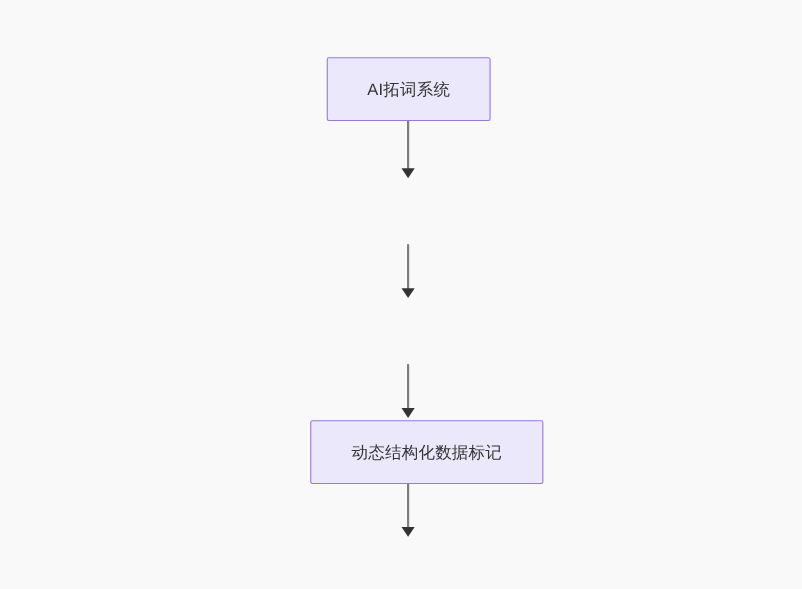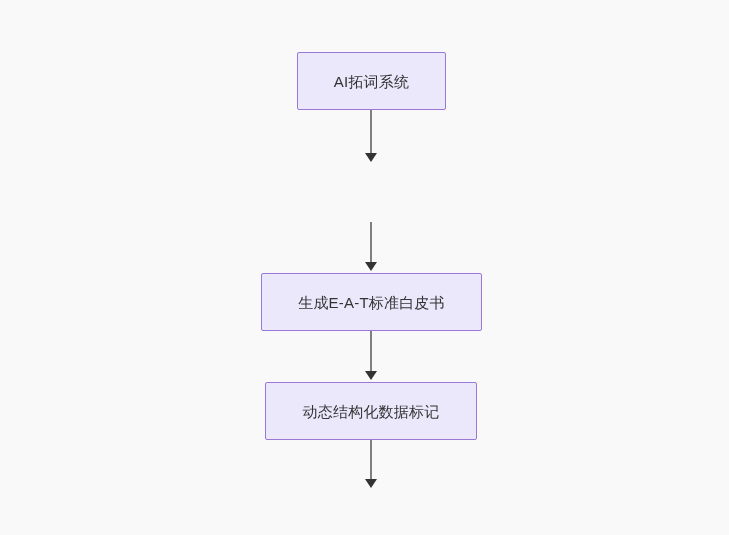--- a/index.html
+++ b/index.html
@@ -65,28 +65,25 @@
     <span class="node-label">AI拓词系统</span>
   </div>
 
   <div class="edge" style="top:70px; height:45px;"></div>
   <div class="arrowhead" style="top:113px;"></div>
 
 
   <div class="edge" style="top:182px; height:42px;"></div>
   <div class="arrowhead" style="top:222px;"></div>
 
-  <div class="node" style="left:261px; top:233px; width:221px;">
-    <span class="node-label">生成E-A-T标准白皮书</span>
-  </div>
 
   <div class="edge" style="top:291px; height:42px;"></div>
   <div class="arrowhead" style="top:331px;"></div>
 
-  <div class="node" style="left:265px; top:342px; width:212px;">
+  <div class="node" style="left:282px; top:342px; width:212px;">
     <span class="node-label">动态结构化数据标记</span>
   </div>
 
   <div class="edge" style="top:400px; height:41px;"></div>
   <div class="arrowhead" style="top:439px;"></div>
 
 
 </div>
 
 </body></html>

